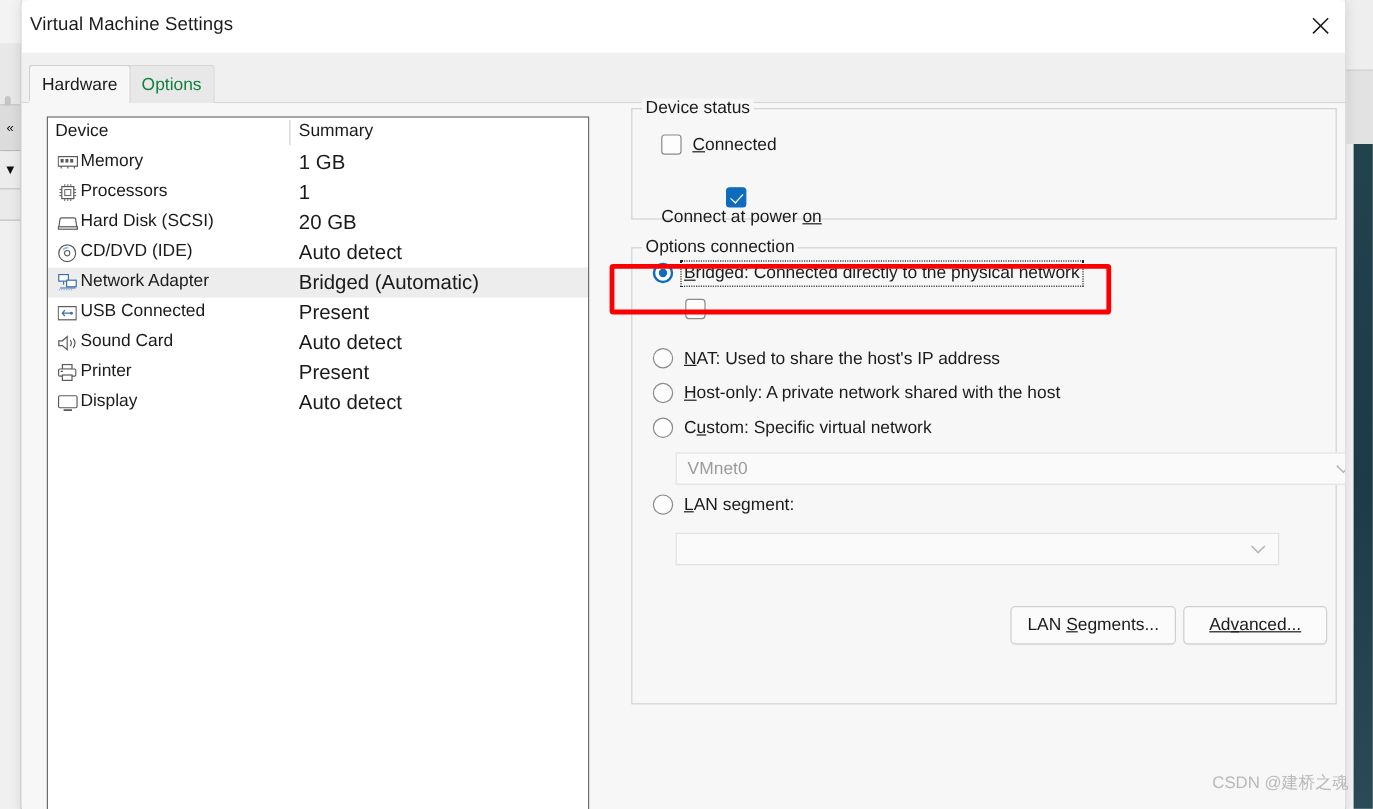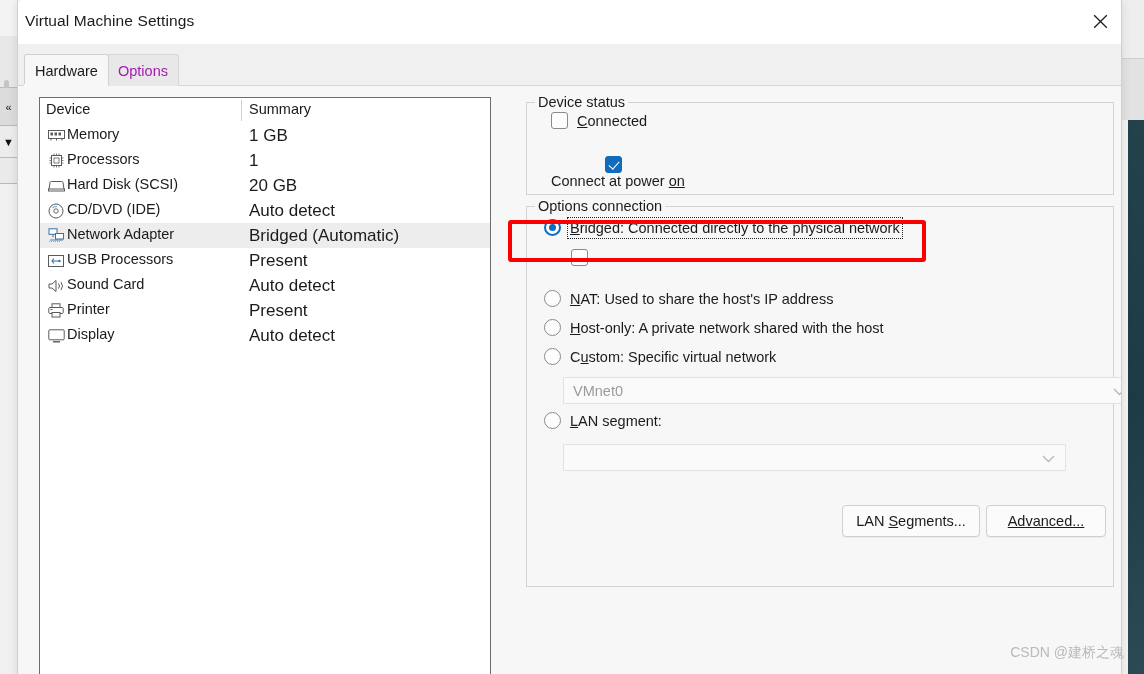--- a/index.html
+++ b/index.html
@@ -103,21 +103,21 @@
     position: absolute; top: 10px; height: 32px;
     display: flex; align-items: center; justify-content: center;
     font-size: 14.5px; color: #1b1b1b;
     border: 1px solid #d7d7d7; border-bottom: none;
     border-radius: 3px 3px 0 0;
     padding: 0 10px;
     cursor: default;
     white-space: nowrap;
   }
   .tab.active { background: #f7f7f7; border-color: #d0d0d0; z-index: 2; }
-  .tab.inactive { background: #e8e8e8; border-color: #d7d7d7; color:#a21caf; }
+  .tab.inactive { background: #e8e8e8; border-color: #d7d7d7; color:#15803d; }
   #tab-hardware { left: 6px; }
   #tab-options  { left: 89px; }
   #tabstrip::after{
     content:""; position:absolute; left:6px; bottom:-1px; width:83px; height:2px;
     background:#f7f7f7; z-index:3;
   }
 
   
   #content {
     position: absolute; left:0; top: 86px; width: 1105px; height: 594px;
@@ -176,21 +176,21 @@
     background: transparent;
   }
   .groupbox > .gb-title {
     position: absolute; top: -9px; left: 8px;
     background: #f7f7f7;
     padding: 0 3px;
     font-size: 14.5px; color: #1b1b1b;
     white-space: nowrap;
   }
 
-  #gb-device-status { left: 21px; top: 16px; width: 588px; height: 93px; text-align: center; }
+  #gb-device-status { left: 21px; top: 4px; width: 588px; height: 93px; text-align: center; }
   #gb-network       { left: 21px; top: 120px; width: 588px; height: 381px; }
 
   
   .cb-row, .radio-row {
     position: absolute; display: flex; align-items: center;
     cursor: default; white-space: nowrap;
   }
   .checkbox {
     width: 17px; height: 17px; border-radius: 3px;
     border: 1px solid #8a8a8a; background: #fdfdfd;
@@ -386,21 +386,21 @@
       </div>
 
       <div class="device-row">
         <span class="dev-icon">
           <svg width="16" height="14" viewBox="0 0 16 14">
             <rect x="0.5" y="1.5" width="15" height="11" fill="#fff" stroke="#5a5a5a"></rect>
             <path d="M4 7 h7 M6 4.5 L4 7 L6 9.5" stroke="#3a6fa8" stroke-width="1.1" fill="none"></path>
             <circle cx="11.5" cy="7" r="1.2" fill="#3a6fa8"></circle>
           </svg>
         </span>
-        <span class="dev-name">USB Processors</span>
+        <span class="dev-name">USB Connected</span>
         <span class="dev-summary">Present</span>
       </div>
 
       <div class="device-row">
         <span class="dev-icon">
           <svg width="17" height="14" viewBox="0 0 17 14">
             <path d="M1 5 h3 L8 1.5 v11 L4 9 H1 Z" fill="#fff" stroke="#5a5a5a"></path>
             <path d="M10.5 4.5 Q12.5 7 10.5 9.5" stroke="#5a5a5a" fill="none"></path>
             <path d="M13 3 Q16 7 13 11" stroke="#5a5a5a" fill="none"></path>
           </svg>

